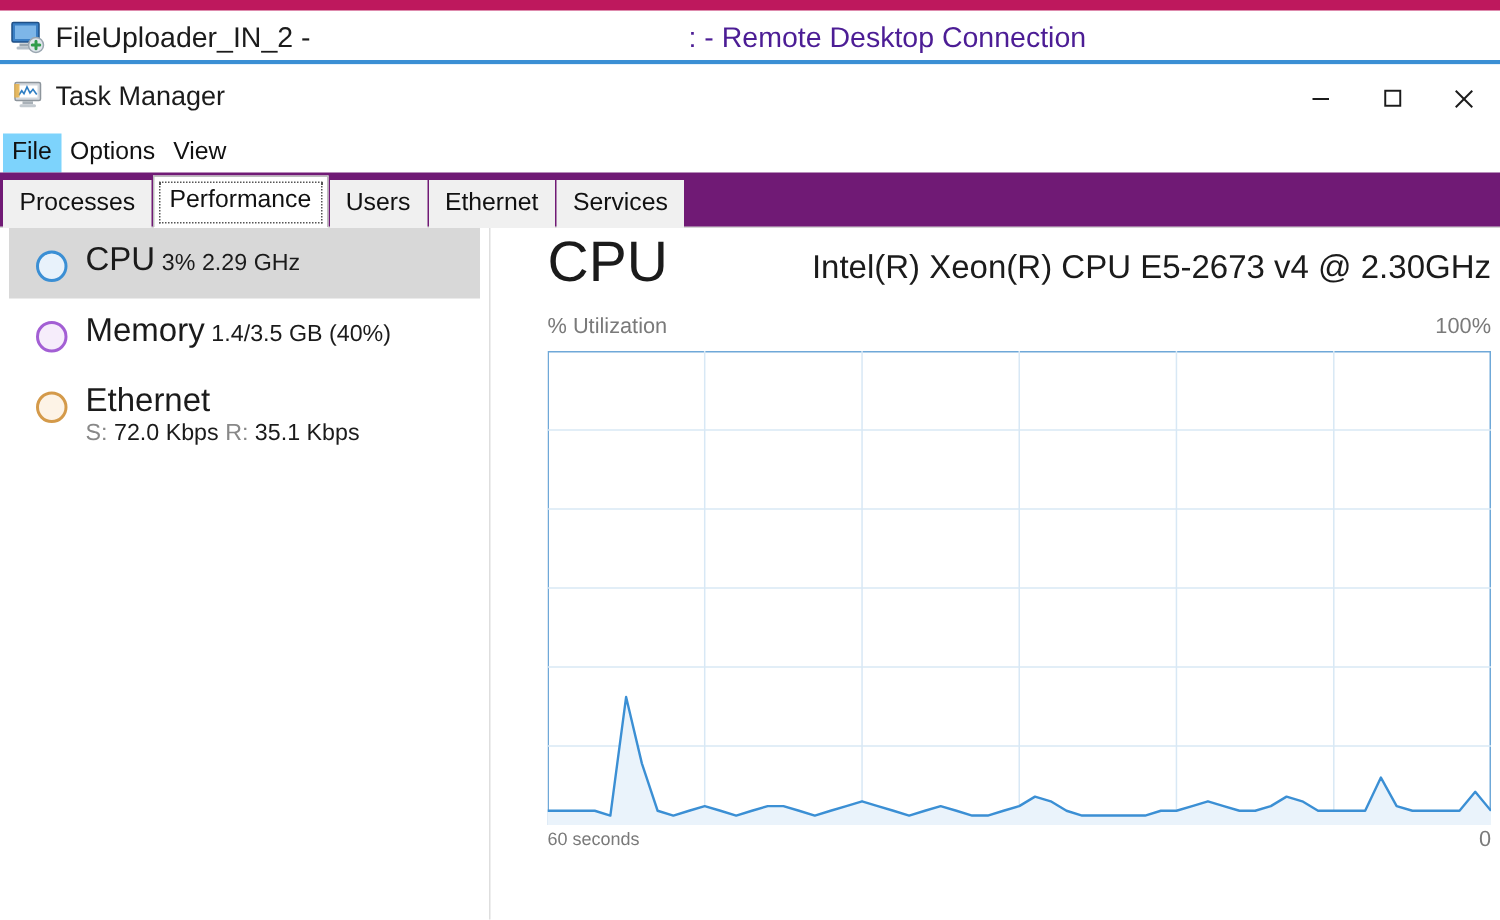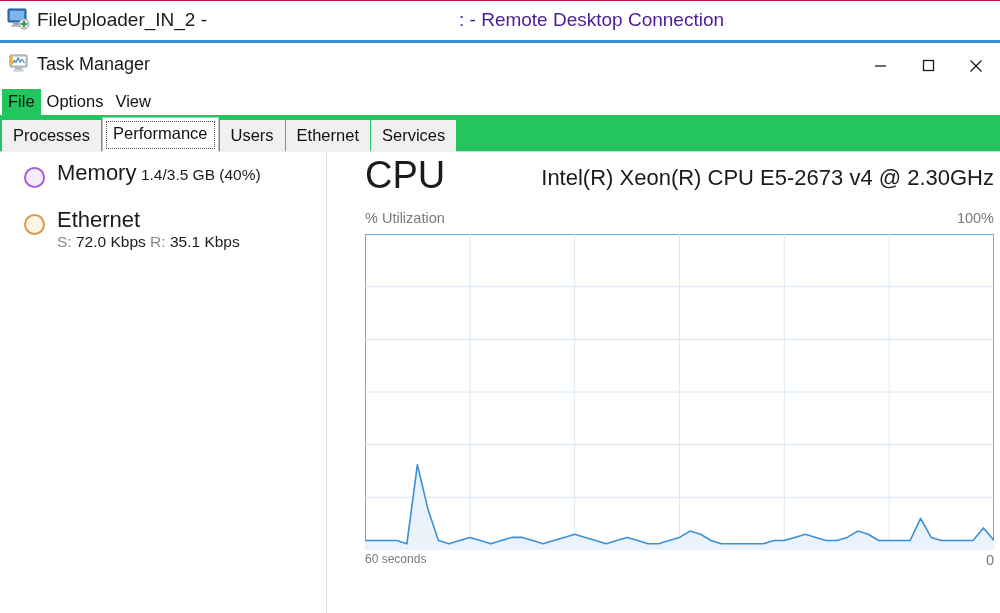--- a/index.html
+++ b/index.html
@@ -12,21 +12,21 @@
     font-family: "Liberation Sans", sans-serif;
     -webkit-font-smoothing: antialiased;
   }
 
   
   .rdp-bar {
     position: absolute;
     left: 0; top: 0;
     width: 1000px; height: 40px;
     background: #ffffff;
-    border-top: 1px solid #be185d;
+    border-top: 7px solid #be185d;
   }
   .rdp-icon {
     position: absolute;
     left: 7px; top: 7px;
     width: 24px; height: 22px;
   }
   .rdp-title-left {
     position: absolute;
     left: 37px; top: 8px;
     font-size: 19px;
@@ -98,27 +98,27 @@
     align-items: center;
     padding-left: 2px;
   }
   .menu-item {
     font-size: 16.5px;
     color: #111;
     padding: 3px 6px 4px 6px;
     cursor: default;
     white-space: nowrap;
   }
-  .menu-item.active { background: #22c55e; }
+  .menu-item.active { background: #7dd3fc; }
 
   
   .tm-tabstrip {
     position: relative;
     height: 37px;
-    background: #22c55e;
+    background: #701a75;
     border-bottom: 1px solid #d6d6d6;
     display: flex;
     align-items: flex-end;
     padding-left: 2px;
   }
   .tab {
     position: relative;
     font-size: 16.5px;
     color: #111;
     padding: 5px 10px 7px 10px;
@@ -333,20 +333,27 @@
     <div class="tab active">Performance</div>
     <div class="tab">Users</div>
     <div class="tab">Ethernet</div>
     <div class="tab">Services</div>
   </div>
 
   <div class="tm-body">
 
     <div class="sidebar">
 
+      <div class="side-item selected">
+        <span class="side-dot cpu"></span>
+        <span class="side-text">
+          <span class="side-name">CPU</span>
+          <span class="side-sub">3%  2.29 GHz</span>
+        </span>
+      </div>
 
       <div class="side-item">
         <span class="side-dot memory"></span>
         <span class="side-text">
           <span class="side-name">Memory</span>
           <span class="side-sub">1.4/3.5 GB (40%)</span>
         </span>
       </div>
 
       <div class="side-item">

